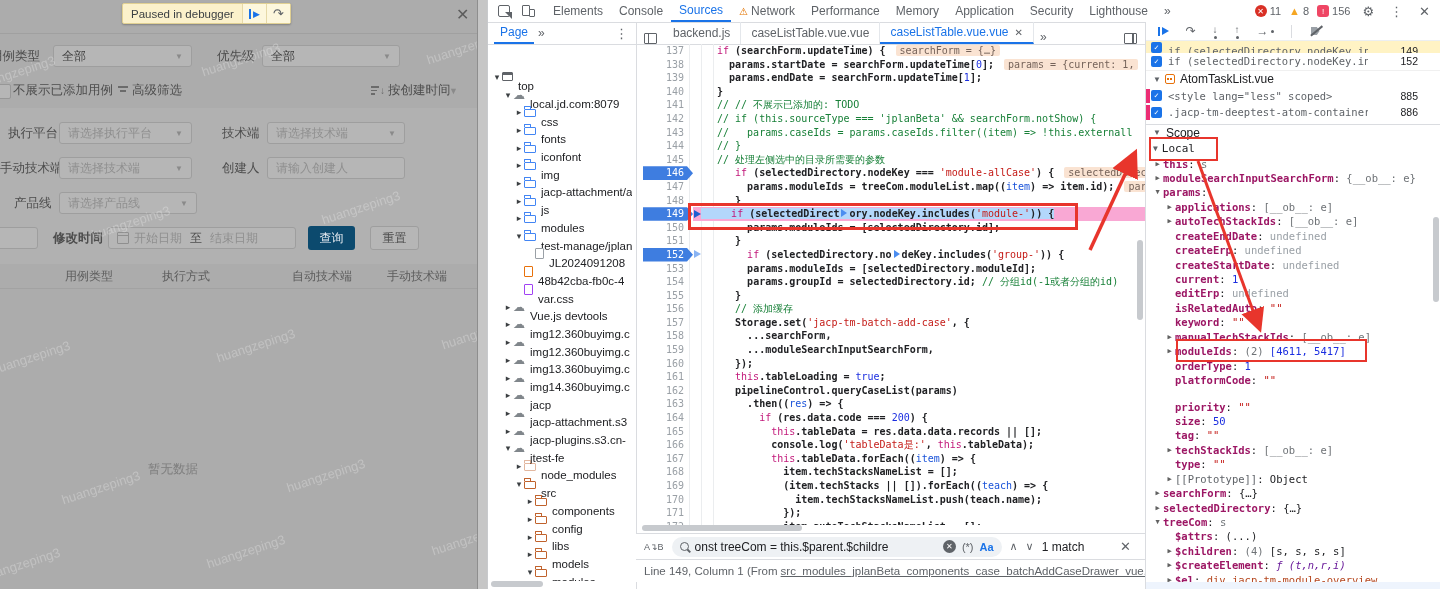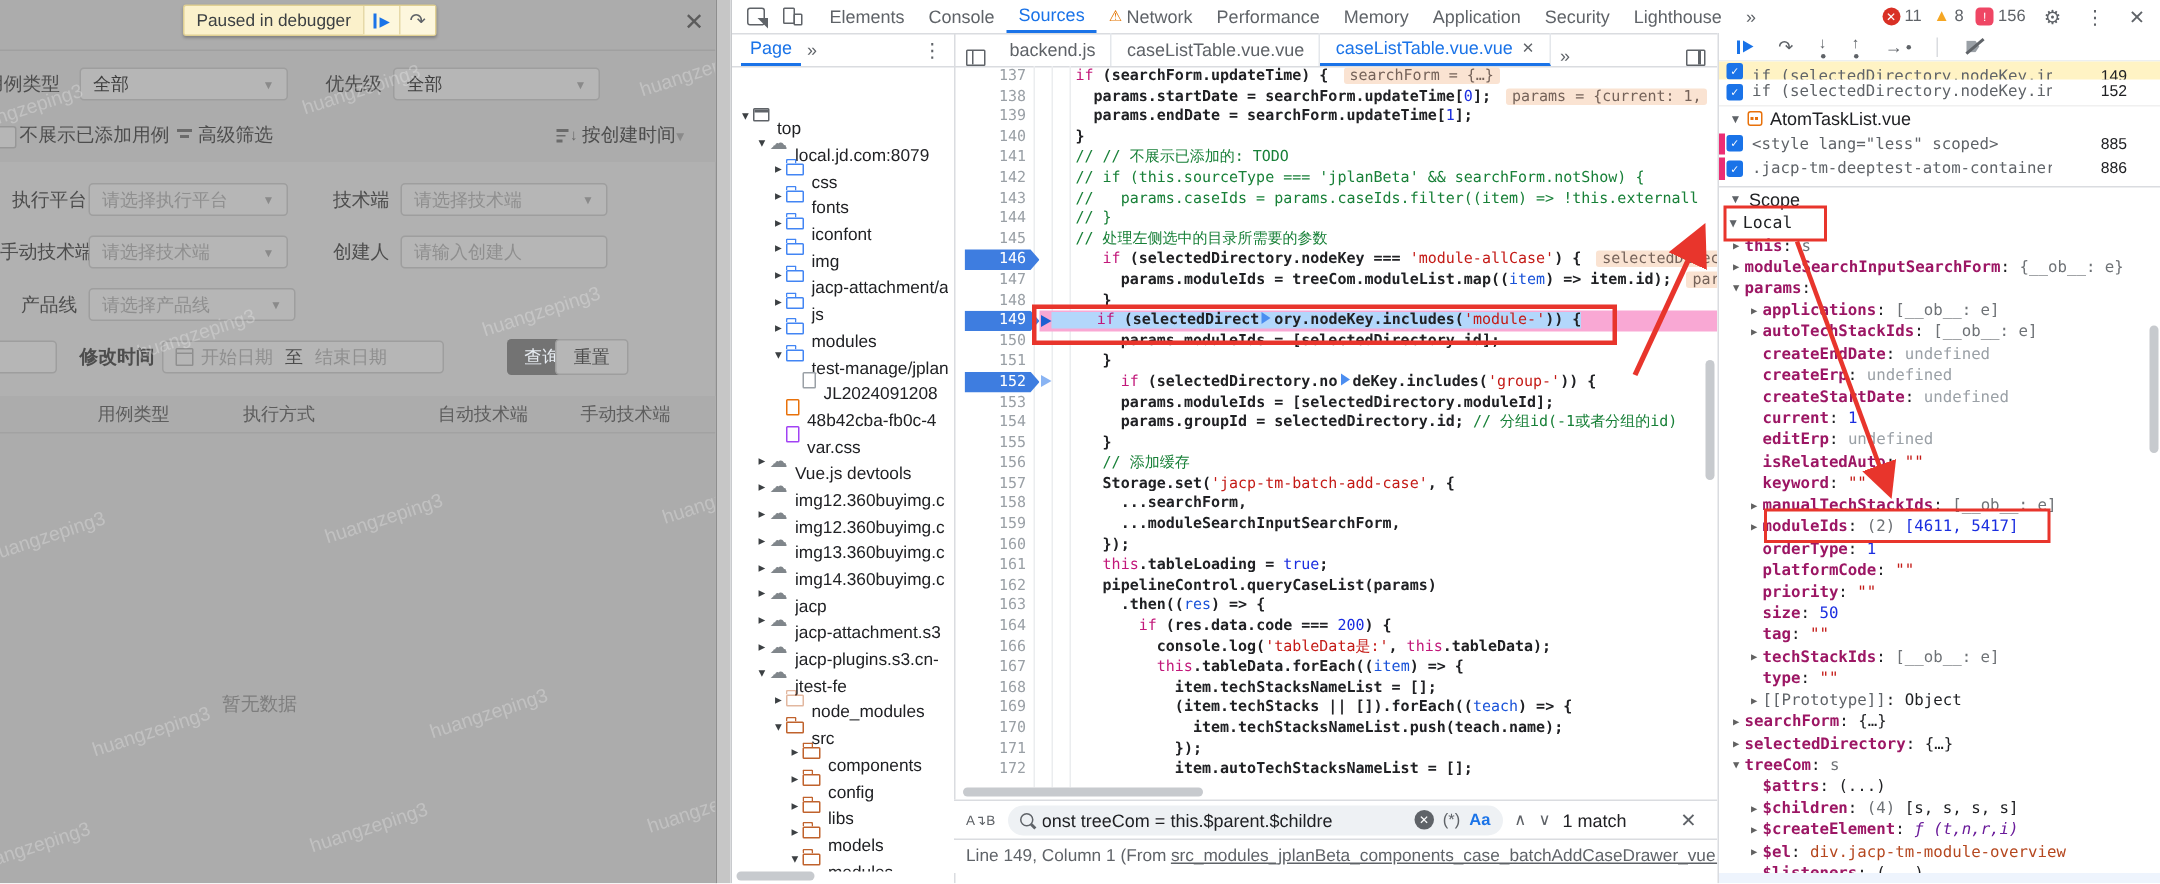--- a/index.html
+++ b/index.html
@@ -8,21 +8,21 @@
   
   #app{position:absolute;left:0;top:0;width:477px;height:589px;background:#acacac;overflow:hidden;}
   #app .hline{position:absolute;left:0;right:0;height:1px;background:#a0a0a0;}
   #adv-card{position:absolute;left:0;top:108px;width:477px;height:156px;background:#b1b1b1;}
   .albl{position:absolute;font-size:12.5px;color:#4d4d4d;line-height:22px;white-space:nowrap;}
   .ctl{position:absolute;background:#b6b6b6;border:1px solid #9e9e9e;border-radius:3px;height:22px;
        box-sizing:border-box;display:flex;align-items:center;font-size:12px;padding:0 8px;color:#8f8f8f;}
   .ctl .val{color:#3e3e3e;}
   .ctl .caret{margin-left:auto;font-size:8px;color:#8a8a8a;}
   .appbtn{position:absolute;height:24px;border-radius:3px;font-size:12px;display:flex;align-items:center;justify-content:center;box-sizing:border-box;}
-  #btn-search{background:#737373;color:#e7ecf2;border:none;margin-left:30px;}
+  #btn-search{background:#0c4a6e;color:#e7ecf2;border:none;}
   #btn-reset{background:#b6b6b6;border:1px solid #9e9e9e;color:#4d4d4d;}
   .appchk{position:absolute;width:13px;height:13px;border:1px solid #979797;background:#b6b6b6;border-radius:2px;}
   .th{position:absolute;font-size:12px;color:#5d5d5d;}
   #empty-text{position:absolute;left:148px;top:461px;font-size:12.5px;color:#7e7e7e;}
   .wm{position:absolute;font-size:13px;color:rgba(255,255,255,0.26);transform:rotate(-18deg);white-space:nowrap;}
   #funnel{position:absolute;left:118px;top:85px;width:10px;height:10px;}
   #funnel:before{content:"";position:absolute;left:0;top:1px;width:10px;height:2px;background:#6b6b6b;}
   #funnel:after{content:"";position:absolute;left:2px;top:5px;width:6px;height:2px;background:#6b6b6b;}
   #sort-icon{position:absolute;left:371px;top:84px;width:14px;height:13px;}
   #sort-icon .b{position:absolute;left:0;height:1.6px;background:#6b6b6b;}
@@ -532,20 +532,21 @@
             <div class="cl"><span class="ln">155</span><span class="code"><span>   </span><span class="t-p">}</span></span></div>
             <div class="cl"><span class="ln">156</span><span class="code"><span>   </span><span class="t-c">// 添加缓存</span></span></div>
             <div class="cl"><span class="ln">157</span><span class="code"><span>   </span><span class="t-p">Storage.set(</span><span class="t-s">'jacp-tm-batch-add-case'</span><span class="t-p">, {</span></span></div>
             <div class="cl"><span class="ln">158</span><span class="code"><span>     </span><span class="t-p">...searchForm,</span></span></div>
             <div class="cl"><span class="ln">159</span><span class="code"><span>     </span><span class="t-p">...moduleSearchInputSearchForm,</span></span></div>
             <div class="cl"><span class="ln">160</span><span class="code"><span>   </span><span class="t-p">});</span></span></div>
             <div class="cl"><span class="ln">161</span><span class="code"><span>   </span><span class="t-k">this</span><span class="t-p">.tableLoading = </span><span class="t-n">true</span><span class="t-p">;</span></span></div>
             <div class="cl"><span class="ln">162</span><span class="code"><span>   </span><span class="t-p">pipelineControl.queryCaseList(params)</span></span></div>
             <div class="cl"><span class="ln">163</span><span class="code"><span>     </span><span class="t-p">.then((</span><span class="t-v">res</span><span class="t-p">) =&gt; {</span></span></div>
             <div class="cl"><span class="ln">164</span><span class="code"><span>       </span><span class="t-k">if</span><span class="t-p"> (res.data.code === </span><span class="t-n">200</span><span class="t-p">) {</span></span></div>
+            <div class="cl"><span class="ln">165</span><span class="code"><span>         </span><span class="t-k">this</span><span class="t-p">.tableData = res.data.data.records || [];</span></span></div>
             <div class="cl"><span class="ln">166</span><span class="code"><span>         </span><span class="t-p">console.log(</span><span class="t-s">'tableData是:'</span><span class="t-p">, </span><span class="t-k">this</span><span class="t-p">.tableData);</span></span></div>
             <div class="cl"><span class="ln">167</span><span class="code"><span>         </span><span class="t-k">this</span><span class="t-p">.tableData.forEach((</span><span class="t-v">item</span><span class="t-p">) =&gt; {</span></span></div>
             <div class="cl"><span class="ln">168</span><span class="code"><span>           </span><span class="t-p">item.techStacksNameList = [];</span></span></div>
             <div class="cl"><span class="ln">169</span><span class="code"><span>           </span><span class="t-p">(item.techStacks || []).forEach((</span><span class="t-v">teach</span><span class="t-p">) =&gt; {</span></span></div>
             <div class="cl"><span class="ln">170</span><span class="code"><span>             </span><span class="t-p">item.techStacksNameList.push(teach.name);</span></span></div>
             <div class="cl"><span class="ln">171</span><span class="code"><span>           </span><span class="t-p">});</span></span></div>
             <div class="cl"><span class="ln">172</span><span class="code"><span>           </span><span class="t-p">item.autoTechStacksNameList = [];</span></span></div>
           </div>
     </div>
     <div id="ed-vscroll"></div>
@@ -649,21 +650,21 @@
           <div class="sv" style="padding-left: 18px;"><span class="tw"></span><span class="nm">createErp</span><span>: </span><span class="v-u">undefined</span></div>
           <div class="sv" style="padding-left: 18px;"><span class="tw"></span><span class="nm">createStartDate</span><span>: </span><span class="v-u">undefined</span></div>
           <div class="sv" style="padding-left: 18px;"><span class="tw"></span><span class="nm">current</span><span>: </span><span class="v-n">1</span></div>
           <div class="sv" style="padding-left: 18px;"><span class="tw"></span><span class="nm">editErp</span><span>: </span><span class="v-u">undefined</span></div>
           <div class="sv" style="padding-left: 18px;"><span class="tw"></span><span class="nm">isRelatedAuto</span><span>: </span><span class="v-s">""</span></div>
           <div class="sv" style="padding-left: 18px;"><span class="tw"></span><span class="nm">keyword</span><span>: </span><span class="v-s">""</span></div>
           <div class="sv" style="padding-left: 18px;"><span class="tw">▶</span><span class="nm">manualTechStackIds</span><span>: </span><span class="v-g">[__ob__: e]</span></div>
           <div class="sv" style="padding-left: 18px;"><span class="tw">▶</span><span class="nm">moduleIds</span><span>: </span><span class="v-g">(2) </span><span class="v-n">[4611, 5417]</span></div>
           <div class="sv" style="padding-left: 18px;"><span class="tw"></span><span class="nm">orderType</span><span>: </span><span class="v-n">1</span></div>
           <div class="sv" style="padding-left: 18px;"><span class="tw"></span><span class="nm">platformCode</span><span>: </span><span class="v-s">""</span></div>
-          <div class="sv" style="padding-left: 18px;"><span class="tw"></span><span class="nm">priority</span><span>: </span><span class="v-s">""</span></div>
+          <div class="sv" style="padding-left: 18px; margin-top: 12px;"><span class="tw"></span><span class="nm">priority</span><span>: </span><span class="v-s">""</span></div>
           <div class="sv" style="padding-left: 18px; text-align: center;"><span class="tw"></span><span class="nm">size</span><span>: </span><span class="v-n">50</span></div>
           <div class="sv" style="padding-left: 18px;"><span class="tw"></span><span class="nm">tag</span><span>: </span><span class="v-s">""</span></div>
           <div class="sv" style="padding-left: 18px;"><span class="tw">▶</span><span class="nm">techStackIds</span><span>: </span><span class="v-g">[__ob__: e]</span></div>
           <div class="sv" style="padding-left: 18px;"><span class="tw"></span><span class="nm">type</span><span>: </span><span class="v-s">""</span></div>
           <div class="sv" style="padding-left: 18px;"><span class="tw">▶</span><span class="nm proto">[[Prototype]]</span><span>: </span><span class="v-d">Object</span></div>
           <div class="sv" style="padding-left: 6px;"><span class="tw">▶</span><span class="nm">searchForm</span><span>: </span><span class="v-d">{…}</span></div>
           <div class="sv" style="padding-left: 6px;"><span class="tw">▶</span><span class="nm">selectedDirectory</span><span>: </span><span class="v-d">{…}</span></div>
           <div class="sv" style="padding-left: 6px;"><span class="tw">▼</span><span class="nm">treeCom</span><span>: </span><span class="v-g">s</span></div>
           <div class="sv" style="padding-left: 18px;"><span class="tw"></span><span class="nm">$attrs</span><span>: </span><span class="v-d">(...)</span></div>
           <div class="sv" style="padding-left: 18px;"><span class="tw">▶</span><span class="nm">$children</span><span>: </span><span class="v-g">(4) </span><span class="v-d">[s, s, s, s]</span></div>

